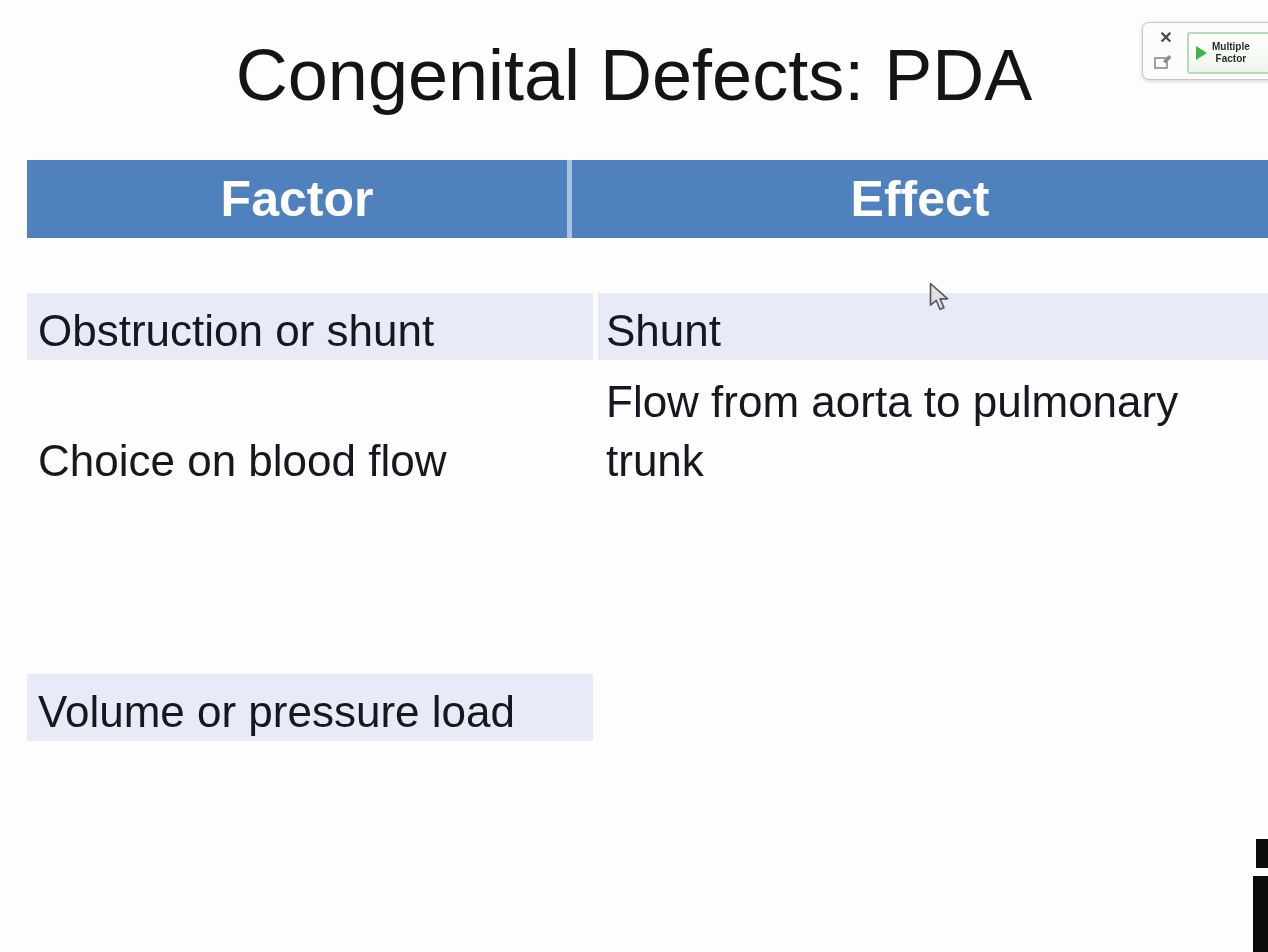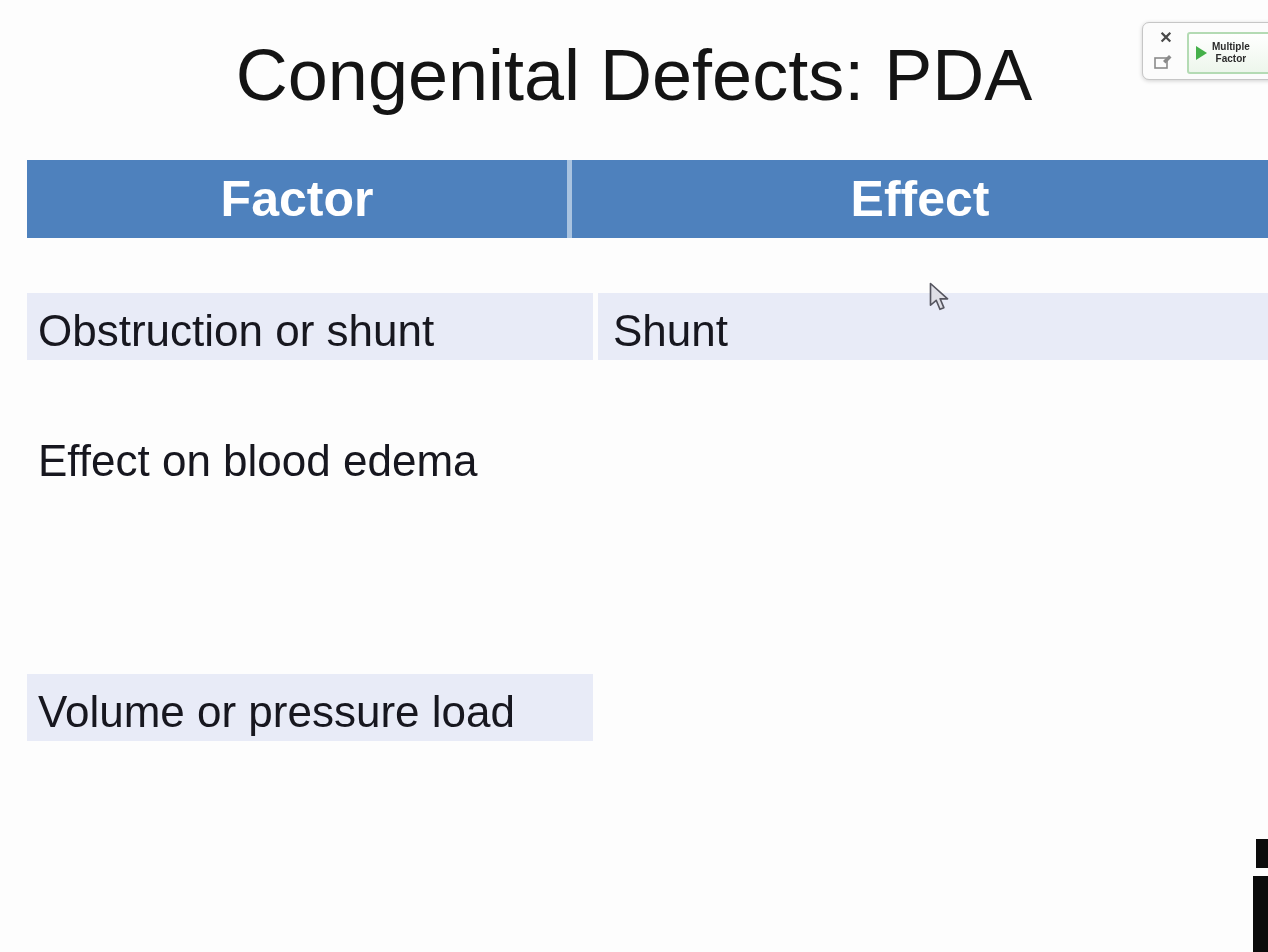--- a/index.html
+++ b/index.html
@@ -35,21 +35,21 @@
   .t-row{display:flex;margin-top:3px;align-items:flex-end;}
   .r1{height:117px;}
   .r2{height:127px;}
   .r3{height:248px;}
   .r4{height:201px;}
   .cell{
     font-size:44px;line-height:59px;color:var(--cell-text);
     padding-top:8px;white-space:nowrap;overflow:hidden;
   }
   .c1{width:566px;margin-right:5px;padding-left:11px;}
-  .c2{flex:1;padding-left:15px;}
+  .c2{flex:1;padding-left:8px;}
   .band .cell{background:var(--band-bg);}
 
   
   .quiz-panel{
     position:absolute;left:1142px;top:22px;width:150px;height:58px;
     background:#fcfcfc;border:1px solid #c6c6c6;border-radius:7px;
     box-shadow:0 1px 4px rgba(0,0,0,.18);
   }
   .close-btn{
     position:absolute;left:13px;top:6px;width:20px;height:18px;
@@ -89,21 +89,22 @@
       <div class="header-cell hc1">Factor</div>
       <div class="header-cell hc2">Effect</div>
     </div>
 
     <div class="t-row r1 band">
       <div class="cell c1">Obstruction or shunt</div>
       <div class="cell c2">Shunt</div>
     </div>
 
     <div class="t-row r2">
-      <div class="cell c1">Effect on blood edema</div>
+      <div class="cell c1">Choice on blood flow</div>
+      <div class="cell c2">Flow from aorta to pulmonary<br>trunk</div>
     </div>
 
     <div class="t-row r3 band">
       <div class="cell c1">Volume or pressure load</div>
     </div>
 
     <div class="t-row r4">
     </div>
   </div>
 

